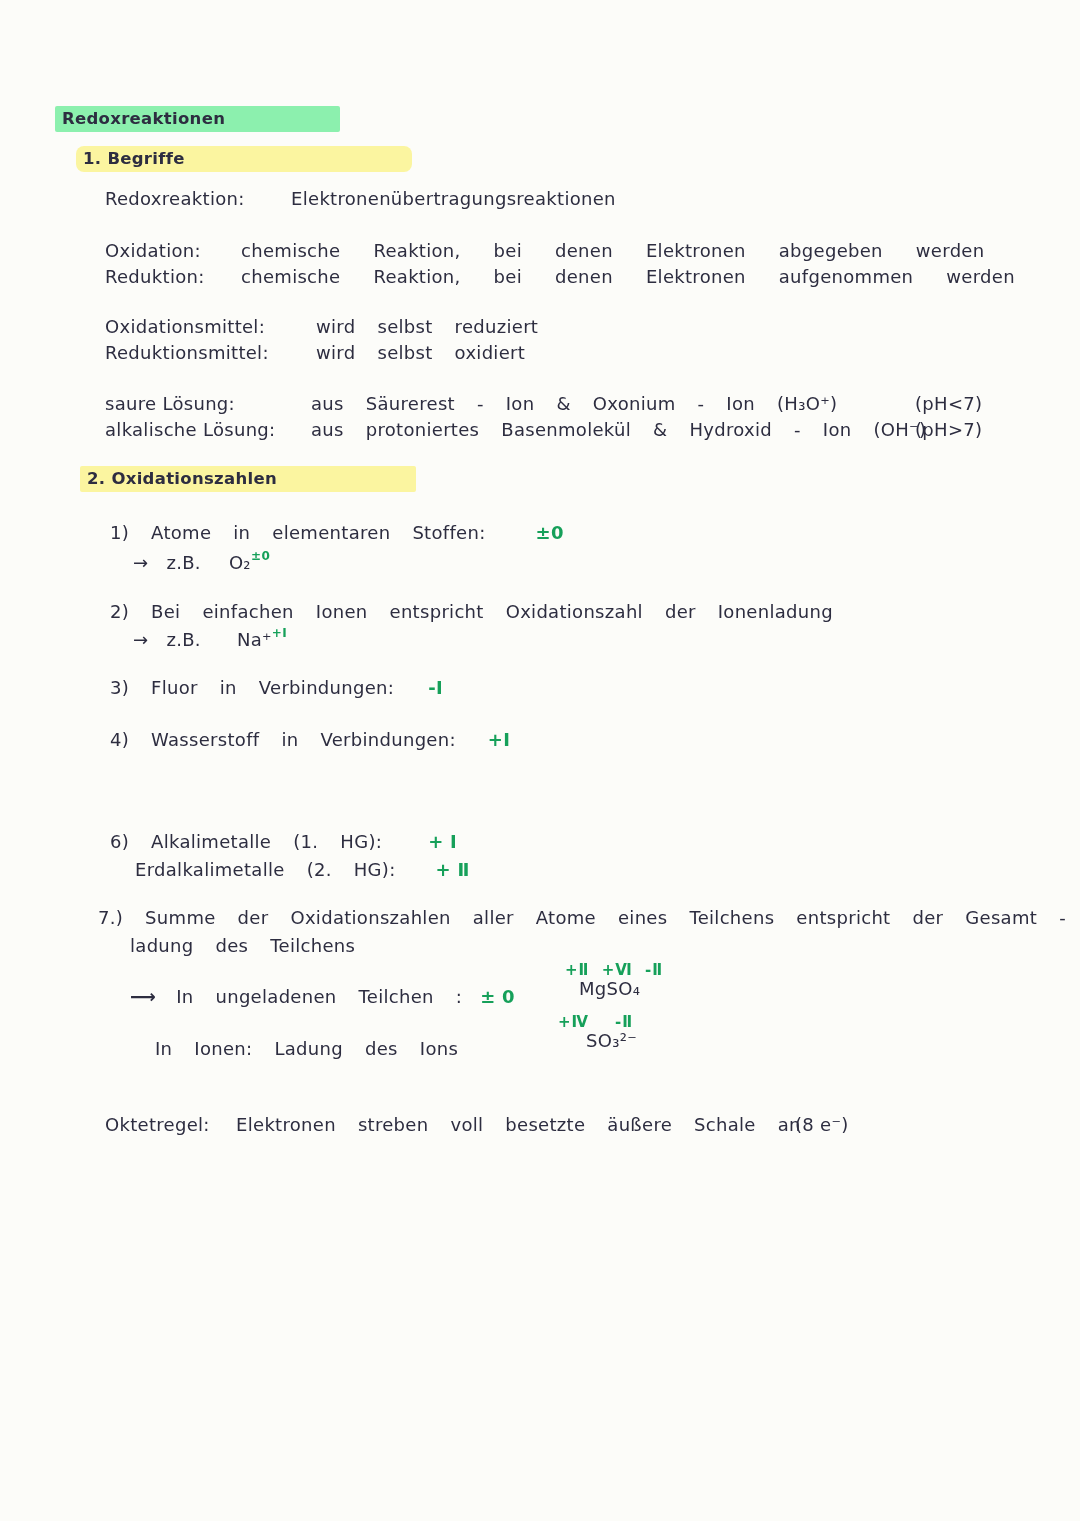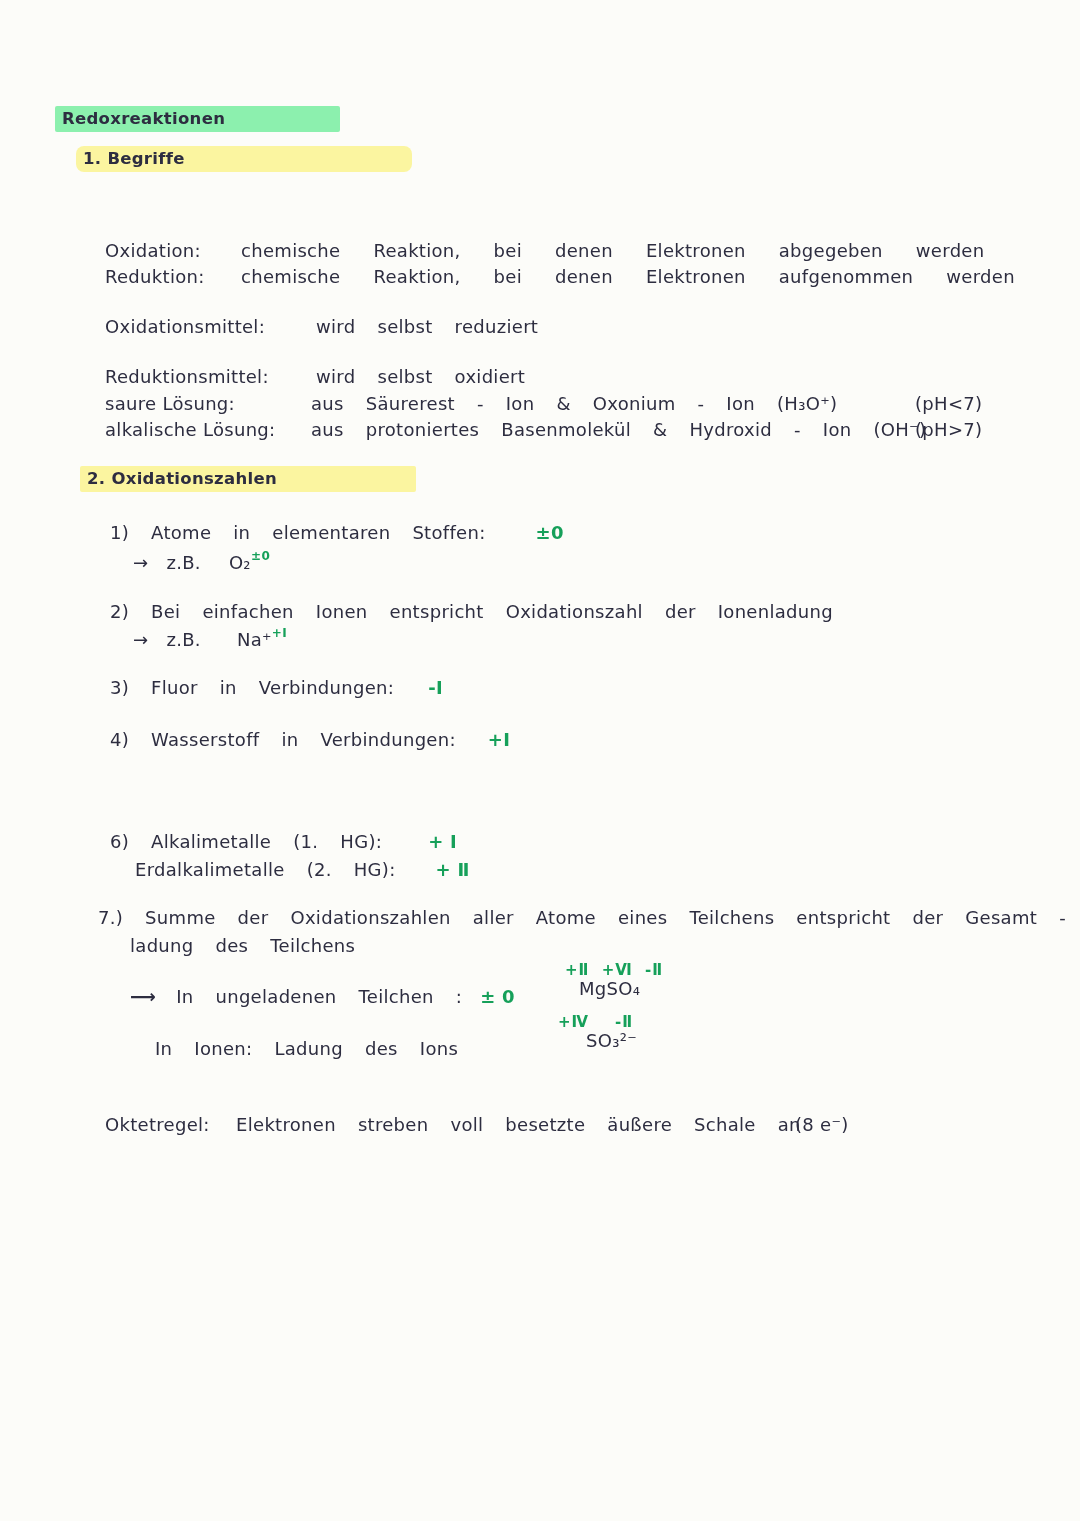--- a/index.html
+++ b/index.html
@@ -58,38 +58,42 @@
 <div class="paper">
 
   <div class="abs hl hl-green" style="left:55px; top:106px; width:285px;">
     <span>Redoxreaktionen</span>
   </div>
 
   <div class="abs hl hl-yellow" style="left:76px; top:146px; width:336px;border-radius:8px;">
     <span>1. Begriffe</span>
   </div>
 
+  <div class="abs" style="left:105px; top:188px;">
+    <span class="term" style="width:180px;">Redoxreaktion:</span>
+    <span class="gap-s">Elektronenübertragungsreaktionen</span>
+  </div>
 
   <div class="abs" style="left:105px; top:266px;">
     <span class="term" style="width:130px;">Reduktion:</span>
     <span class="gap-l">chemische Reaktion, bei denen Elektronen aufgenommen werden</span>
   </div>
 
   <div class="abs" style="left:105px; top:240px;">
     <span class="term" style="width:130px;">Oxidation:</span>
     <span class="gap-l">chemische Reaktion, bei denen Elektronen abgegeben werden</span>
   </div>
 
   <div class="abs" style="left:105px; top:316px;">
     <span class="term" style="width:205px;">Oxidationsmittel:</span>
     <span class="gap-m">wird selbst reduziert</span>
   </div>
 
   <div class="abs" style="left:105px; top:342px;">
-    <span class="term" style="width:205px;margin-top:24px;">Reduktionsmittel:</span>
+    <span class="term" style="width:205px;">Reduktionsmittel:</span>
     <span class="gap-m">wird selbst oxidiert</span>
   </div>
 
   <div class="abs" style="left:105px; top:393px; width:900px;">
     <span class="term" style="width:200px;">saure Lösung:</span>
     <span class="gap-m">aus Säurerest - Ion &amp; Oxonium - Ion (H₃O⁺)</span>
     <span class="note" style="left:810px;">(pH&lt;7)</span>
   </div>
 
   <div class="abs" style="left:105px; top:419px; width:900px;">

